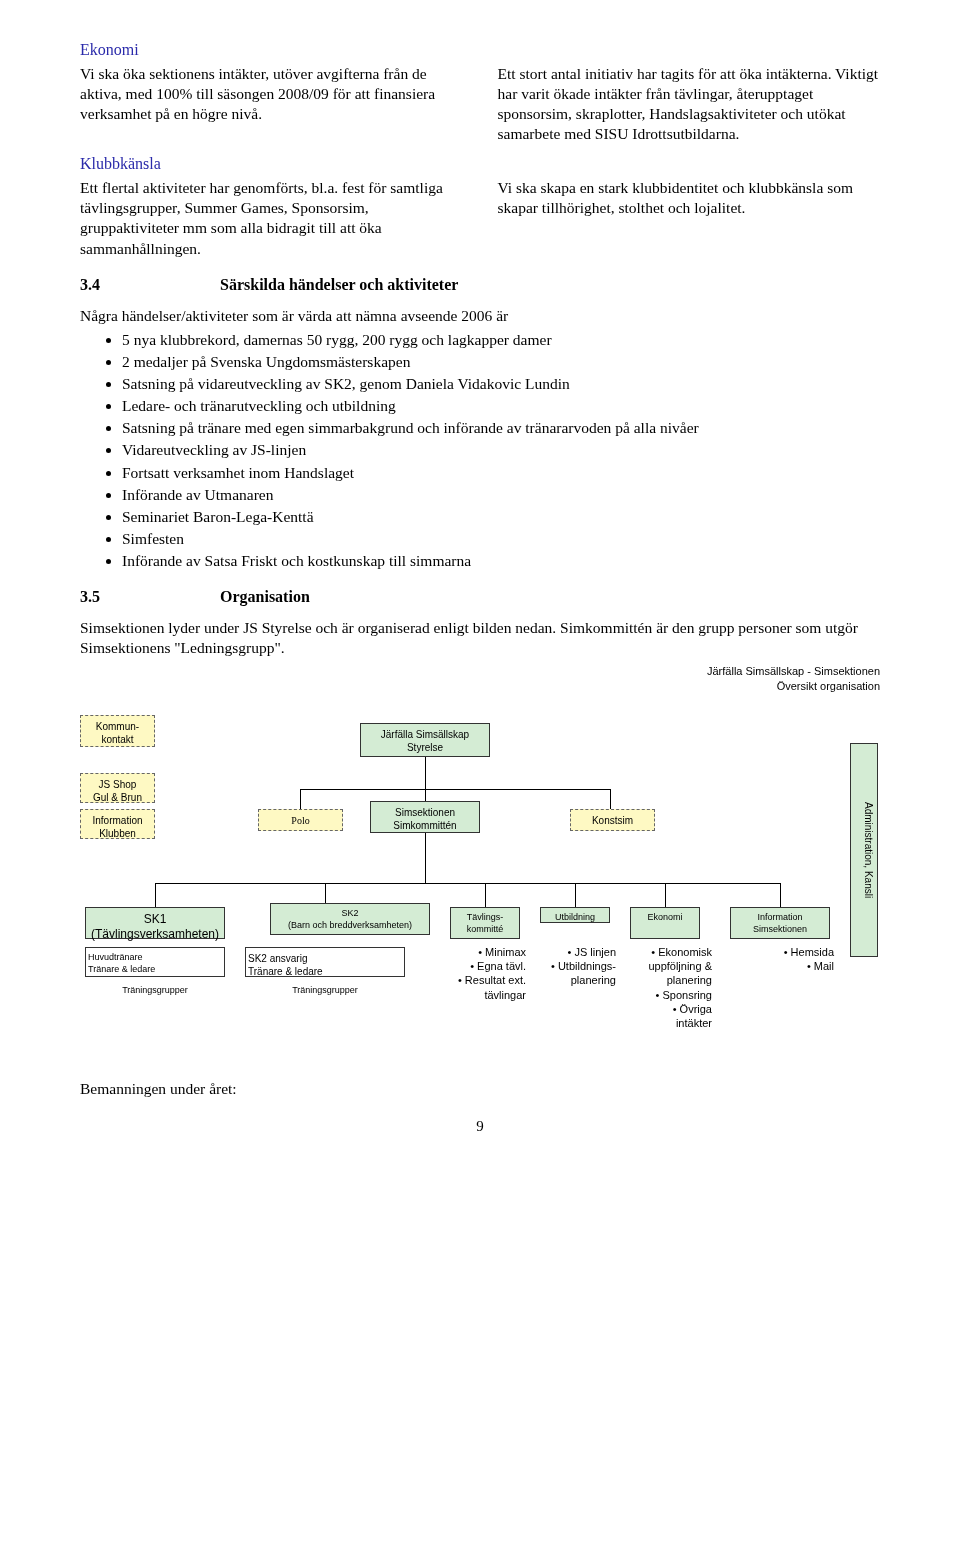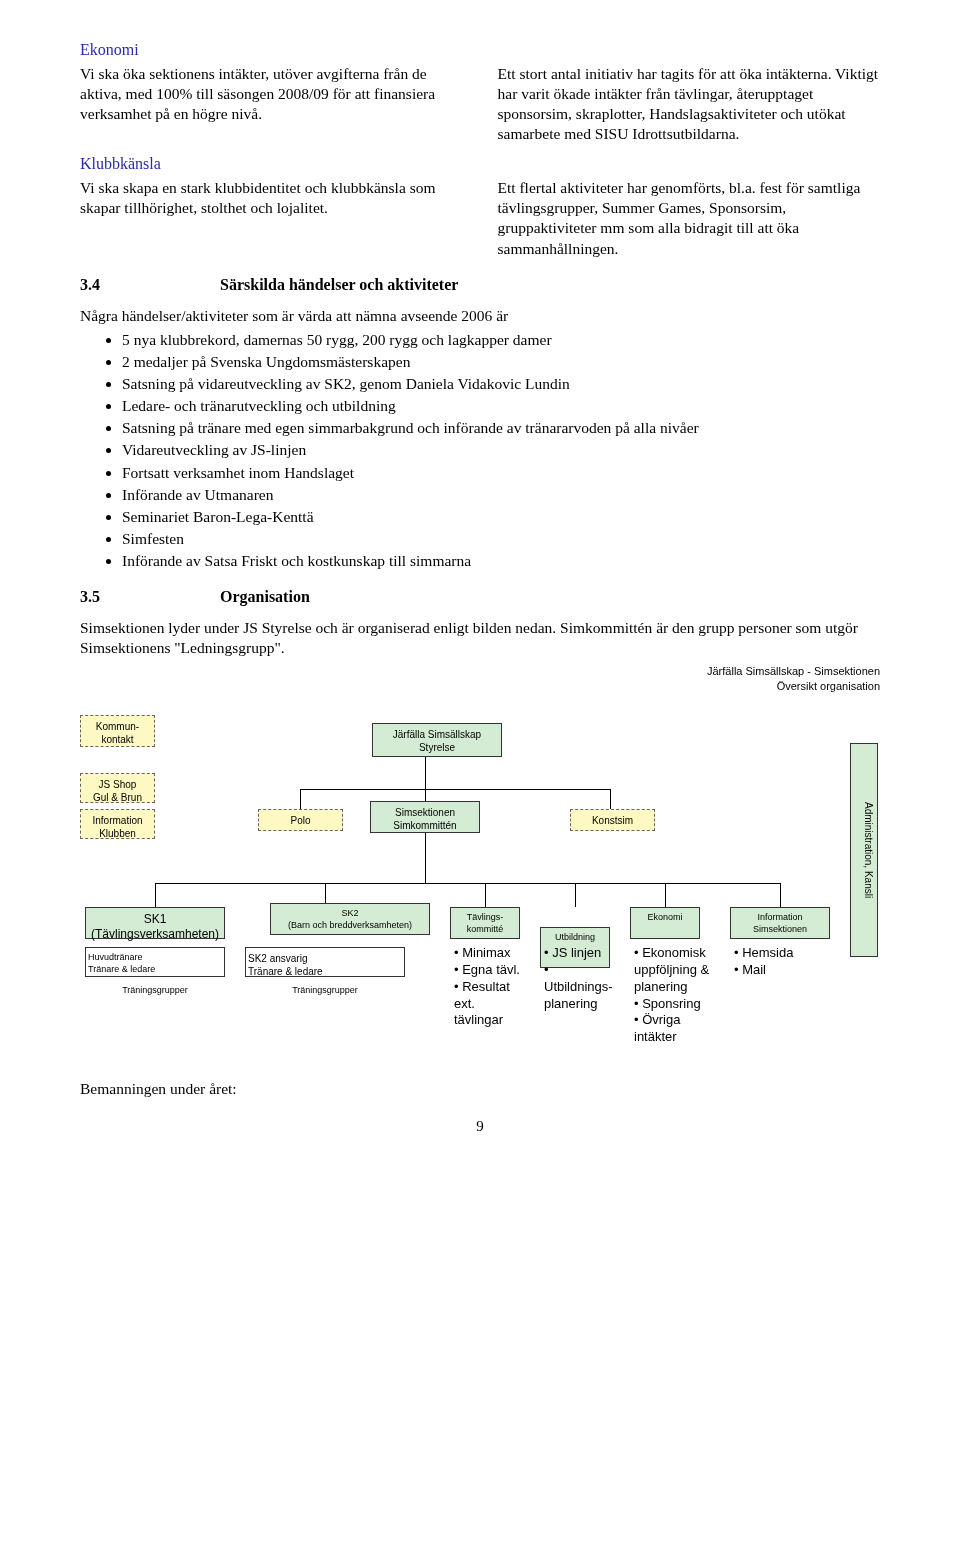--- a/index.html
+++ b/index.html
@@ -82,22 +82,22 @@
     text-orientation: mixed;
     text-align: center;
     padding: 6px 2px;
     font-size: 10px;
   }
   .line {
     position: absolute;
     background: #000;
   }
   .bullet-mini {
-    font-size: 13px;
-    text-align: left;
+    font-size: 11px;
+    text-align: right;
     padding: 2px 4px;
   }
   .bullet-mini div::before {
     content: "• ";
   }
   .plain-box {
     position: absolute;
     border: 1px solid #333;
     background: #fff;
     text-align: left;
@@ -114,22 +114,22 @@
 <body>
 
 <div class="heading-link">Ekonomi</div>
 <div class="two-col">
   <div class="col">Vi ska öka sektionens intäkter, utöver avgifterna från de aktiva, med 100% till säsongen 2008/09 för att finansiera verksamhet på en högre nivå.</div>
   <div class="col">Ett stort antal initiativ har tagits för att öka intäkterna. Viktigt har varit ökade intäkter från tävlingar, återupptaget sponsorsim, skraplotter, Handslagsaktiviteter och utökat samarbete med SISU Idrottsutbildarna.</div>
 </div>
 
 <div class="heading-link">Klubbkänsla</div>
 <div class="two-col">
+  <div class="col">Ett flertal aktiviteter har genomförts, bl.a. fest för samtliga tävlingsgrupper, Summer Games, Sponsorsim, gruppaktiviteter mm som alla bidragit till att öka sammanhållningen.</div>
   <div class="col">Vi ska skapa en stark klubbidentitet och klubbkänsla som skapar tillhörighet, stolthet och lojalitet.</div>
-  <div class="col">Ett flertal aktiviteter har genomförts, bl.a. fest för samtliga tävlingsgrupper, Summer Games, Sponsorsim, gruppaktiviteter mm som alla bidragit till att öka sammanhållningen.</div>
 </div>
 
 <div class="section-title">
   <span class="num">3.4</span><span>Särskilda händelser och aktiviteter</span>
 </div>
 <div>Några händelser/aktiviteter som är värda att nämna avseende 2006 är</div>
 <ul>
   <li>5 nya klubbrekord, damernas 50 rygg, 200 rygg och lagkapper damer</li>
   <li>2 medaljer på Svenska Ungdomsmästerskapen</li>
   <li>Satsning på vidareutveckling av SK2, genom Daniela Vidakovic Lundin</li>
@@ -166,42 +166,42 @@
 
   <div class="line" style="left:75px; top:174px; width:1px; height:24px;"></div>
   <div class="line" style="left:245px; top:174px; width:1px; height:24px;"></div>
   <div class="line" style="left:405px; top:174px; width:1px; height:24px;"></div>
   <div class="line" style="left:495px; top:174px; width:1px; height:24px;"></div>
   <div class="line" style="left:585px; top:174px; width:1px; height:24px;"></div>
   <div class="line" style="left:700px; top:174px; width:1px; height:24px;"></div>
 
   <div class="dashed-box" style="left:0; top:6px; width:75px; height:32px; white-space:pre-line;">Kommun-
 kontakt</div>
-  <div class="org-box" style="left:280px; top:14px; width:130px; height:34px; white-space:pre-line;margin-left:12px;">Järfälla Simsällskap
+  <div class="org-box" style="left:280px; top:14px; width:130px; height:34px; white-space:pre-line;">Järfälla Simsällskap
 Styrelse</div>
 
   <div class="dashed-box" style="left:0; top:64px; width:75px; height:30px; white-space:pre-line;">JS Shop
 Gul &amp; Brun</div>
   <div class="dashed-box" style="left:0; top:100px; width:75px; height:30px; white-space:pre-line;">Information
 Klubben</div>
 
-  <div class="dashed-box" style="left:178px; top:100px; width:85px; height:22px;">Polo</div>
+  <div class="dashed-box" style="left:178px; top:100px; width:85px; height:22px;font-family:Liberation Serif, serif;">Polo</div>
   <div class="org-box" style="left:290px; top:92px; width:110px; height:32px; white-space:pre-line;">Simsektionen
 Simkommittén</div>
   <div class="dashed-box" style="left:490px; top:100px; width:85px; height:22px;">Konstsim</div>
 
   <div class="admin-bar" style="left:770px; top:34px; width:22px; height:200px;">Administration, Kansli</div>
 
   <div class="org-box" style="left:5px; top:198px; width:140px; height:32px; white-space:pre-line; font-size:12px;">SK1
 (Tävlingsverksamheten)</div>
   <div class="org-box" style="left:165px; top:194px; width:160px; height:32px; white-space:pre-line; font-size:9px;margin-left:25px;">SK2
 (Barn och breddverksamheten)</div>
   <div class="org-box" style="left:370px; top:198px; width:70px; height:32px; white-space:pre-line; font-size:9px;">Tävlings-
 kommitté</div>
-  <div class="org-box" style="left:460px; top:198px; width:70px; height:41px; font-size:9px;margin-top:20px;">Utbildning</div>
+  <div class="org-box" style="left:460px; top:198px; width:70px; height:16px; font-size:9px;">Utbildning</div>
   <div class="org-box" style="left:550px; top:198px; width:70px; height:32px; font-size:9px;">Ekonomi</div>
   <div class="org-box" style="left:650px; top:198px; width:100px; height:32px; white-space:pre-line; font-size:9px;">Information
 Simsektionen</div>
 
   <div class="plain-box" style="left:5px; top:238px; width:140px; height:30px; white-space:pre-line; font-size:9px;">Huvudtränare
 Tränare &amp; ledare</div>
   <div style="position:absolute; left:5px; top:276px; width:140px; text-align:center; font-size:9px;">Träningsgrupper</div>
 
   <div class="plain-box" style="left:165px; top:238px; width:160px; height:30px; white-space:pre-line; font-size:10px;">SK2 ansvarig
 Tränare &amp; ledare</div>

